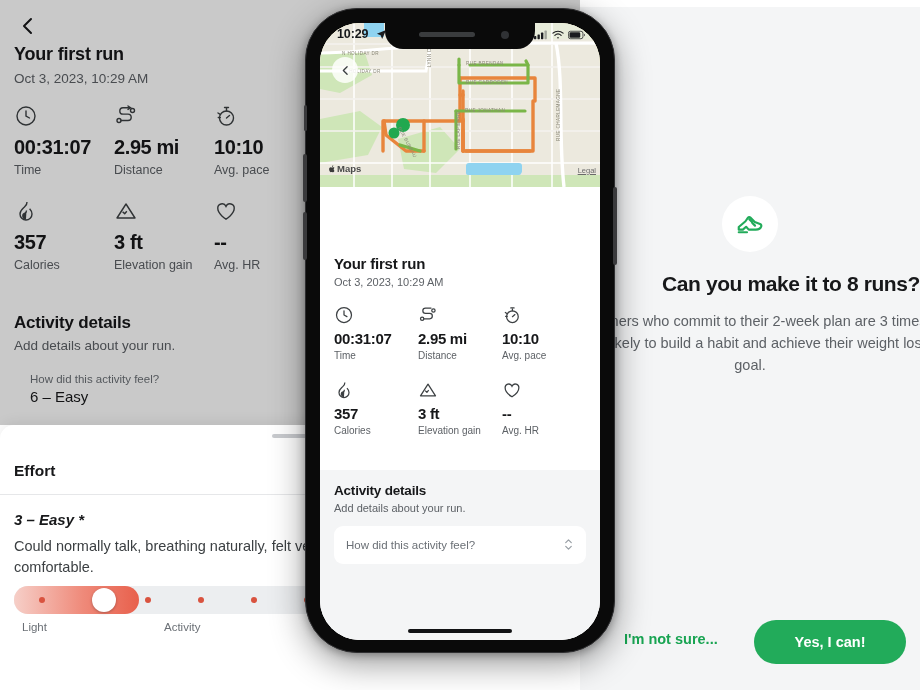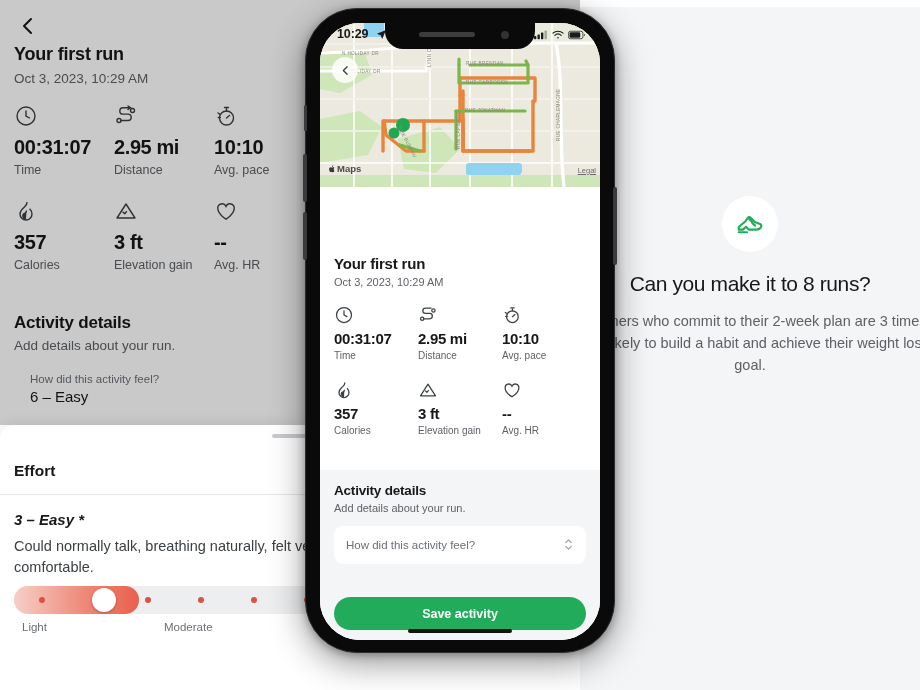--- a/index.html
+++ b/index.html
@@ -77,22 +77,22 @@
     position:absolute; left:580px; top:0; width:340px; height:690px;
     background:#f4f5f6; overflow:hidden;
   }
   .rp-top-white { position:absolute; left:0; top:0; width:340px; height:7px; background:#ffffff; }
   .shoe-badge {
     position:absolute; left:50%; transform:translateX(-50%); top:196px;
     width:56px; height:56px; border-radius:50%; background:#ffffff;
     display:flex; align-items:center; justify-content:center;
   }
   .rp-title {
-    position:absolute; left:0; top:272px; width:340px; text-align:center;
-    font-size:21px; font-weight:normal; color:#17181a; letter-spacing:-0.4px;
+    position:absolute; left:0; top:272px; width:340px; text-align:right;
+    font-size:21px; font-weight:bold; color:#17181a; letter-spacing:-0.4px;
   }
   .rp-body {
     position:absolute; left:-12px; top:310px; width:364px; text-align:center;
     font-size:14.5px; line-height:22px; color:#5d6166;
   }
   .rp-actions { position:absolute; left:0; top:620px; width:340px; height:46px; }
   .btn-unsure {
     position:absolute; left:44px; top:11px; font-size:14.5px; font-weight:bold;
     color:#18a452; background:none; border:none; cursor:pointer;
     font-family:"Liberation Sans", sans-serif;
@@ -289,21 +289,21 @@
           <div class="slider-dot" style="left:184px"></div>
           <div class="slider-dot" style="left:237px"></div>
           <div class="slider-dot" style="left:290px"></div>
           <div class="slider-dot" style="left:343px"></div>
           <div class="slider-dot" style="left:396px"></div>
           <div class="slider-dot" style="left:443px"></div>
           <div class="slider-thumb"></div>
         </div>
         <div class="slider-labels">
           <span style="left:8px">Light</span>
-          <span style="left:150px">Moderate</span>
+          <span style="left:150px">Activity</span>
         </div>
       </div>
 
     </div>
   </div>
 
   <div class="right-panel">
     <div class="rp-top-white"></div>
 
     <div class="shoe-badge">
@@ -313,20 +313,24 @@
           <line x1="3" y1="18.6" x2="9.6" y2="18.6"></line>
           <line x1="11.4" y1="8.1" x2="13.6" y2="10.3"></line>
           <line x1="13.8" y1="11.1" x2="16" y2="13.3"></line>
         </svg>
       </span>
     </div>
 
     <div class="rp-title">Can you make it to 8 runs?</div>
     <div class="rp-body">Beginners who commit to their 2-week plan are 3 times more likely to build a habit and achieve their weight loss goal.</div>
 
+    <div class="rp-actions">
+      <button class="btn-unsure">I'm not sure...</button>
+      <button class="btn-yes">Yes, I can!</button>
+    </div>
   </div>
 
   <div class="phone">
     <div class="btn-mute"></div>
     <div class="btn-vup"></div>
     <div class="btn-vdn"></div>
     <div class="btn-pwr"></div>
 
     <div class="phone-screen">
 
@@ -545,21 +549,20 @@
             <span>How did this activity feel?</span>
             <span class="chev">
               <svg width="11" height="15" viewBox="0 0 12 16" fill="none" stroke="#9aa0a6" stroke-width="1.4" stroke-linecap="round" stroke-linejoin="round">
                   <polyline points="3 6 6 3 9 6"></polyline>
                   <polyline points="3 10 6 13 9 10"></polyline>
                 </svg>
             </span>
           </div>
 
 
-          <button class="ph-save">Save activity</button>
         </div>
       </div>
 
       <div class="home-ind"></div>
     </div>
   </div>
 
 </div>
 
 </body></html>

